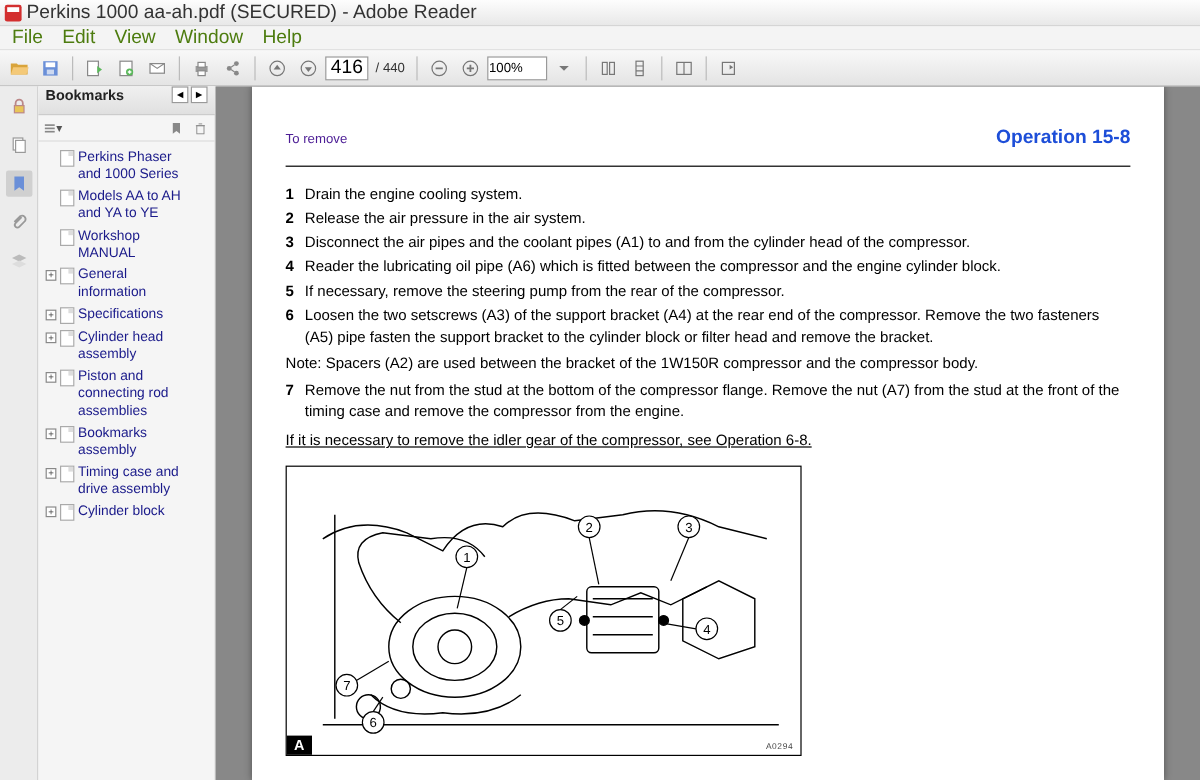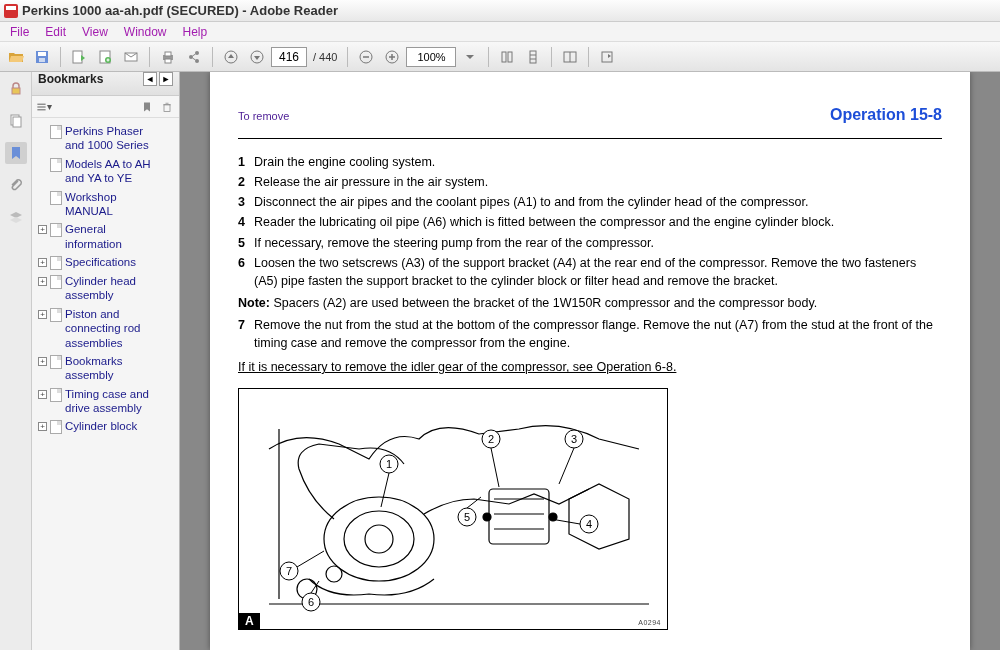--- a/index.html
+++ b/index.html
@@ -1,31 +1,31 @@
 <!DOCTYPE html>
 <html><head>
 <meta charset="utf-8">
 <style>
 * { box-sizing: border-box; margin: 0; padding: 0; font-family: "Segoe UI", Tahoma, sans-serif; }
 body { background: #fff; font-size: 12px; overflow: hidden; }
 
 .titlebar { height: 22px; background: linear-gradient(#fdfdfd, #e8e8e8); border-bottom: 1px solid #ccc; display: flex; align-items: center; padding: 0 4px; gap: 4px; }
 .titlebar .pdf-icon { width: 14px; height: 14px; background: #d32f2f; border-radius: 2px; position: relative; }
 .titlebar .pdf-icon::after { content: ""; position: absolute; top: 2px; left: 2px; right: 2px; height: 4px; background: #fff; }
-.titlebar-text { font-size: 13px; color: #333; font-weight: bold; }
+.titlebar-text { font-size: 16px; color: #333; }
 
 .menubar { height: 20px; background: #f4f4f4; border-bottom: 1px solid #ddd; display: flex; align-items: center; padding: 0 2px; }
-.menubar span { padding: 2px 8px; font-size: 12px; color: #a21caf; cursor: default; }
+.menubar span { padding: 2px 8px; font-size: 16px; color: #4d7c0f; cursor: default; }
 
 .toolbar { height: 30px; background: linear-gradient(#f8f8f8, #e4e4e4); border-bottom: 1px solid #bbb; display: flex; align-items: center; padding: 0 4px; gap: 2px; }
 .tbtn { width: 24px; height: 24px; display: flex; align-items: center; justify-content: center; border-radius: 2px; cursor: pointer; }
 .tsep { width: 1px; height: 20px; background: #bbb; margin: 0 4px; }
-.page-input { width: 36px; height: 20px; text-align: center; font-size: 12px; border: 1px solid #999; background: #fff; }
+.page-input { width: 36px; height: 20px; text-align: center; font-size: 16px; border: 1px solid #999; background: #fff; }
 .page-total { font-size: 11px; color: #333; padding: 0 4px; }
-.zoom-input { width: 50px; height: 20px; font-size: 11px; border: 1px solid #999; text-align: center; }
+.zoom-input { width: 50px; height: 20px; font-size: 11px; border: 1px solid #999; }
 
 .workarea { display: flex; height: calc(650px - 72px); }
 
 .iconstrip { width: 32px; background: #ececec; border-right: 1px solid #ccc; display: flex; flex-direction: column; align-items: center; padding-top: 6px; gap: 10px; }
 .strip-icon { width: 22px; height: 22px; display: flex; align-items: center; justify-content: center; cursor: pointer; border-radius: 2px; }
 .strip-icon.active { background: #d0d0d0; }
 
 .bookmark-panel { width: 148px; background: #f5f5f5; border-right: 1px solid #bbb; display: flex; flex-direction: column; }
 .bm-header { height: 24px; background: linear-gradient(#f0f0f0,#e0e0e0); border-bottom: 1px solid #ccc; display: flex; padding: 0 6px; justify-content: space-between; }
 .bm-title { font-weight: bold; font-size: 12px; color: #222; }
@@ -46,21 +46,21 @@
 .page { width: 760px; background: #fff; margin: 0; box-shadow: 0 0 6px rgba(0,0,0,0.4); padding: 24px 28px; font-family: Arial, sans-serif; }
 .page-header-rule { border-top: 1.5px solid #000; margin-bottom: 14px; }
 .page-title-row { display: flex; justify-content: space-between; align-items: baseline; margin: 10px 0 14px; }
 .section-title { font-size: 11px; font-weight: normal; color: #4c1d95; }
 .op-number { font-size: 16px; font-weight: bold; color: #1d4ed8; }
 .steps { font-size: 12.5px; color: #000; line-height: 1.45; }
 .step { display: flex; margin-bottom: 2px; }
 .step-num { font-weight: bold; min-width: 16px; }
 .step-text { flex: 1; }
 .note-line { margin: 4px 0; }
-.note-label { font-weight: bold; }
+.note-label { font-weight: normal; }
 .tail { margin-top: 6px; text-decoration: underline; }
 
 .figure { margin-top: 12px; width: 430px; border: 1.5px solid #000; position: relative; background: #fff; }
 .figure svg { display: block; }
 .fig-label-a { position: absolute; bottom: 0; left: 0; background: #000; color: #fff; font-weight: bold; padding: 1px 6px; font-size: 12px; }
 .fig-code { position: absolute; bottom: 3px; right: 6px; font-size: 7px; color: #444; letter-spacing: 0.5px; }
 
 svg.ico { width: 16px; height: 16px; }
 </style>
 </head>

